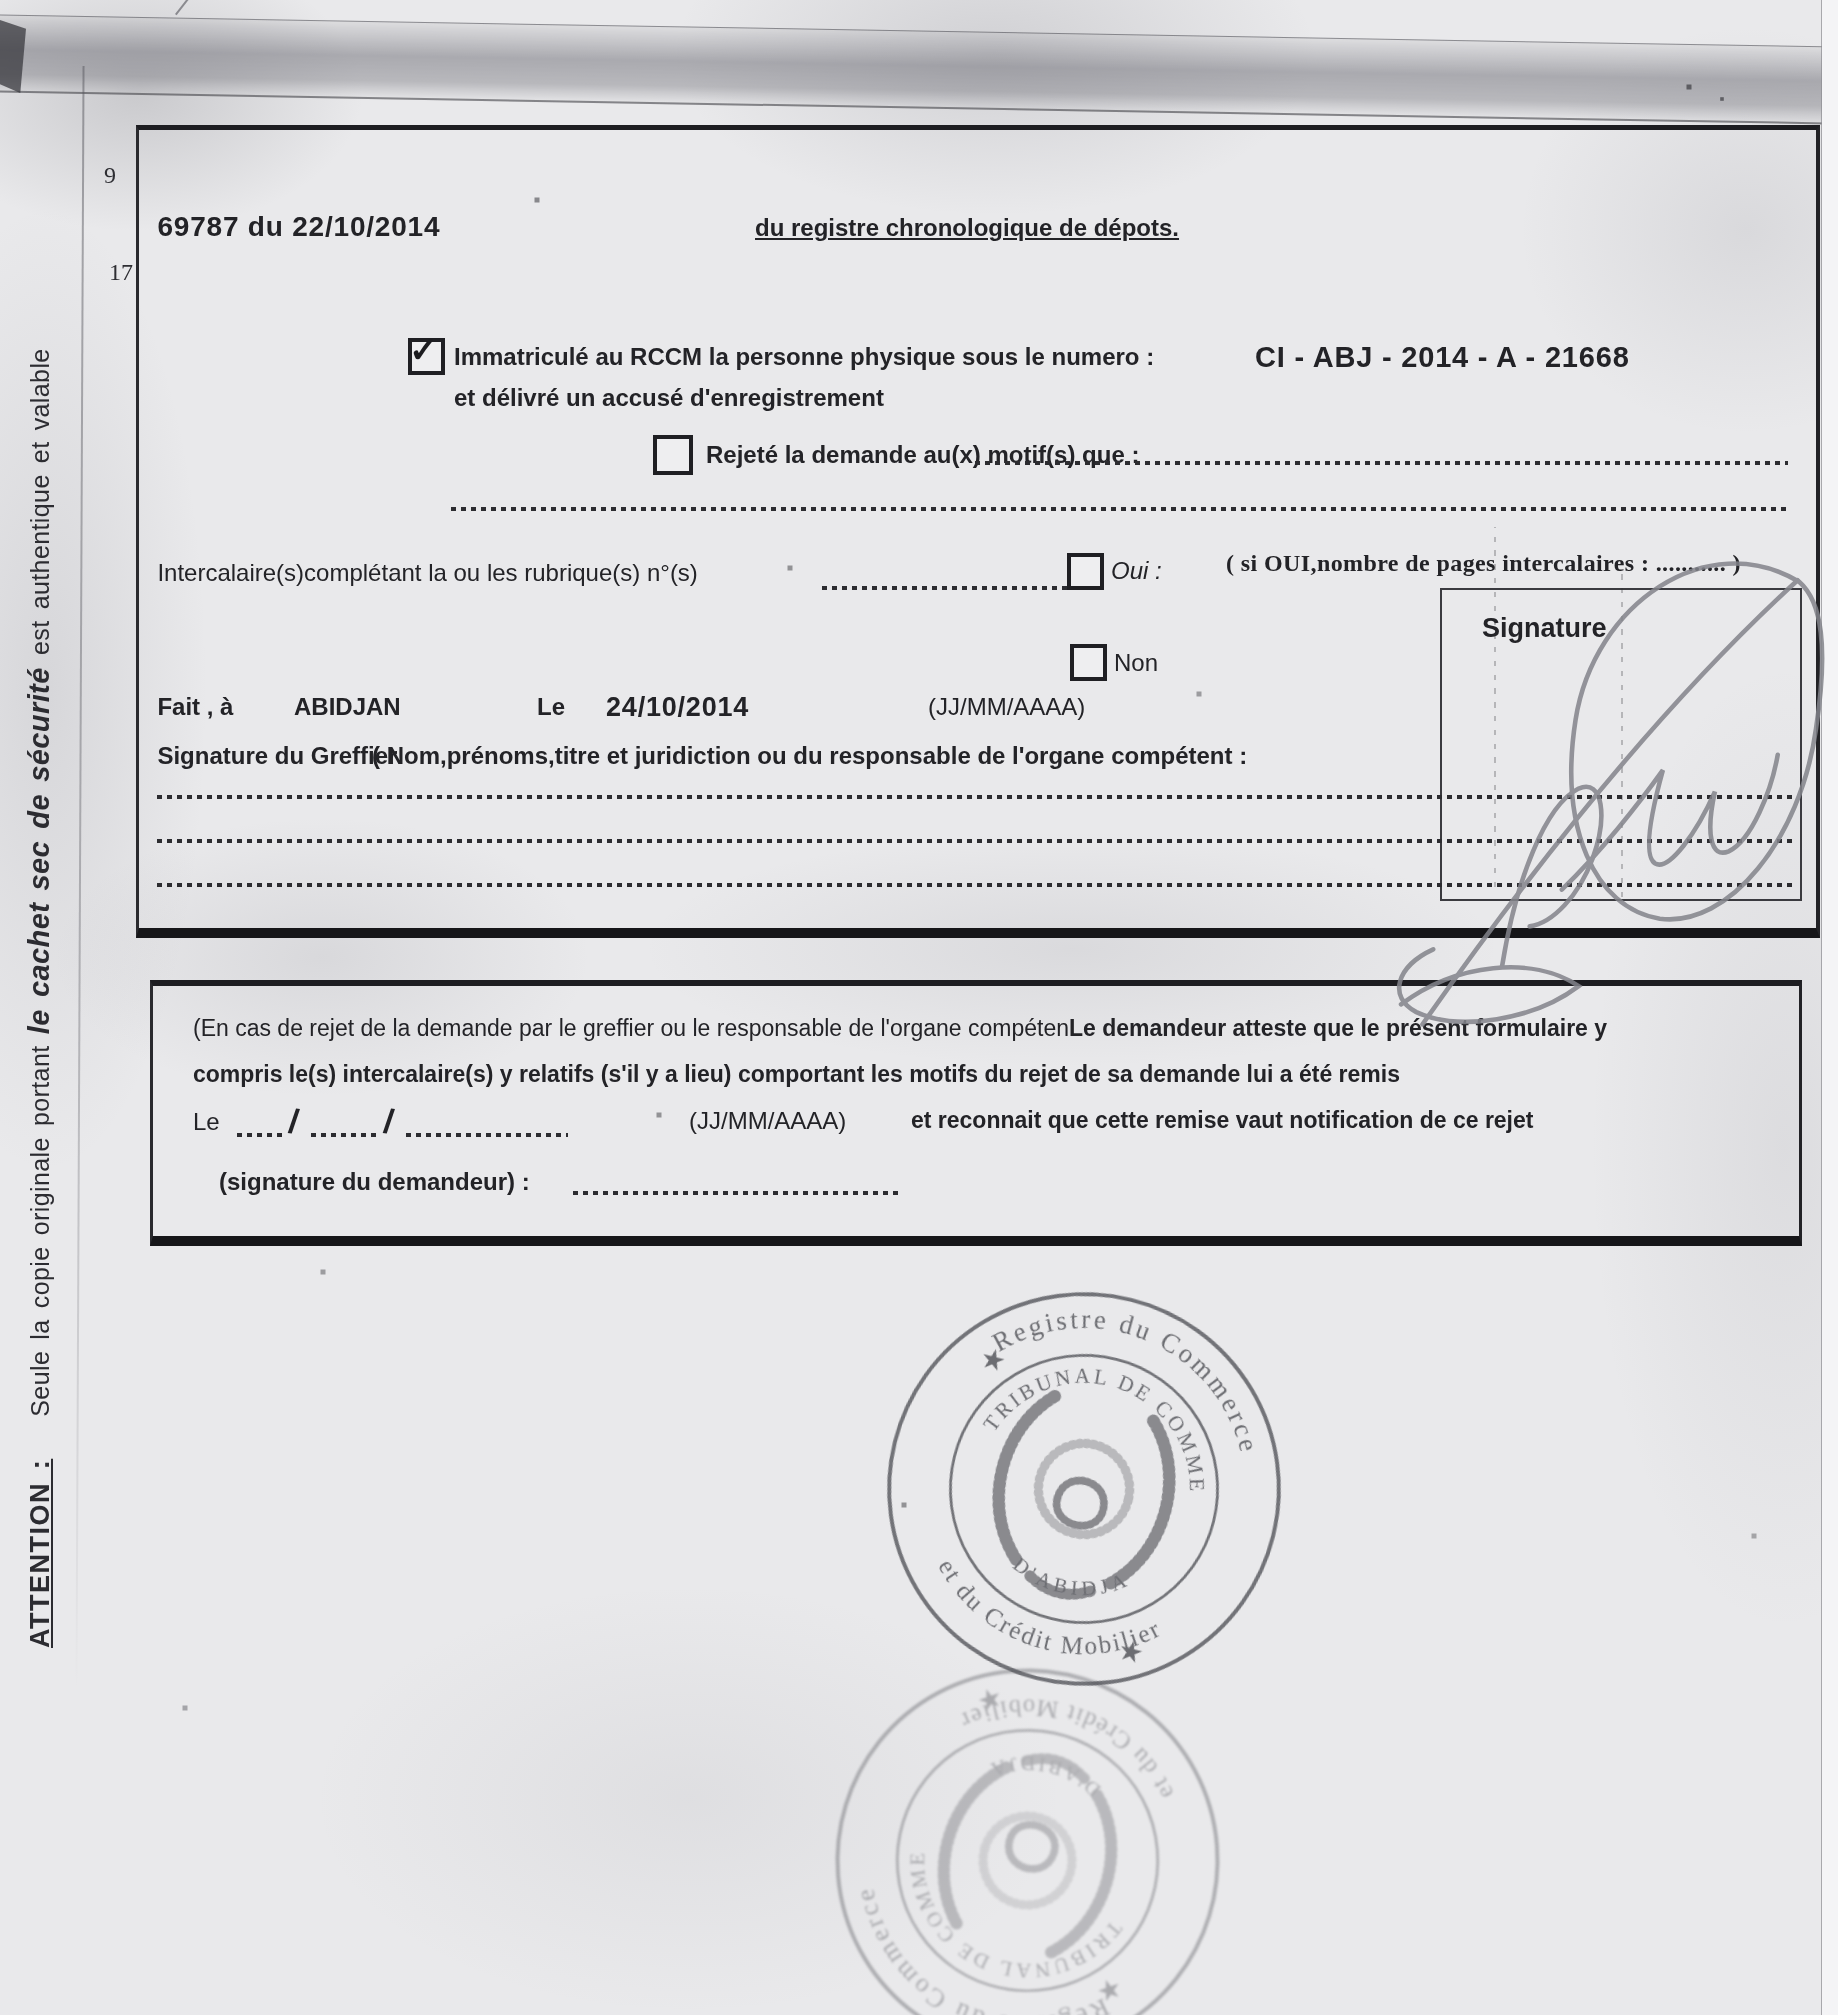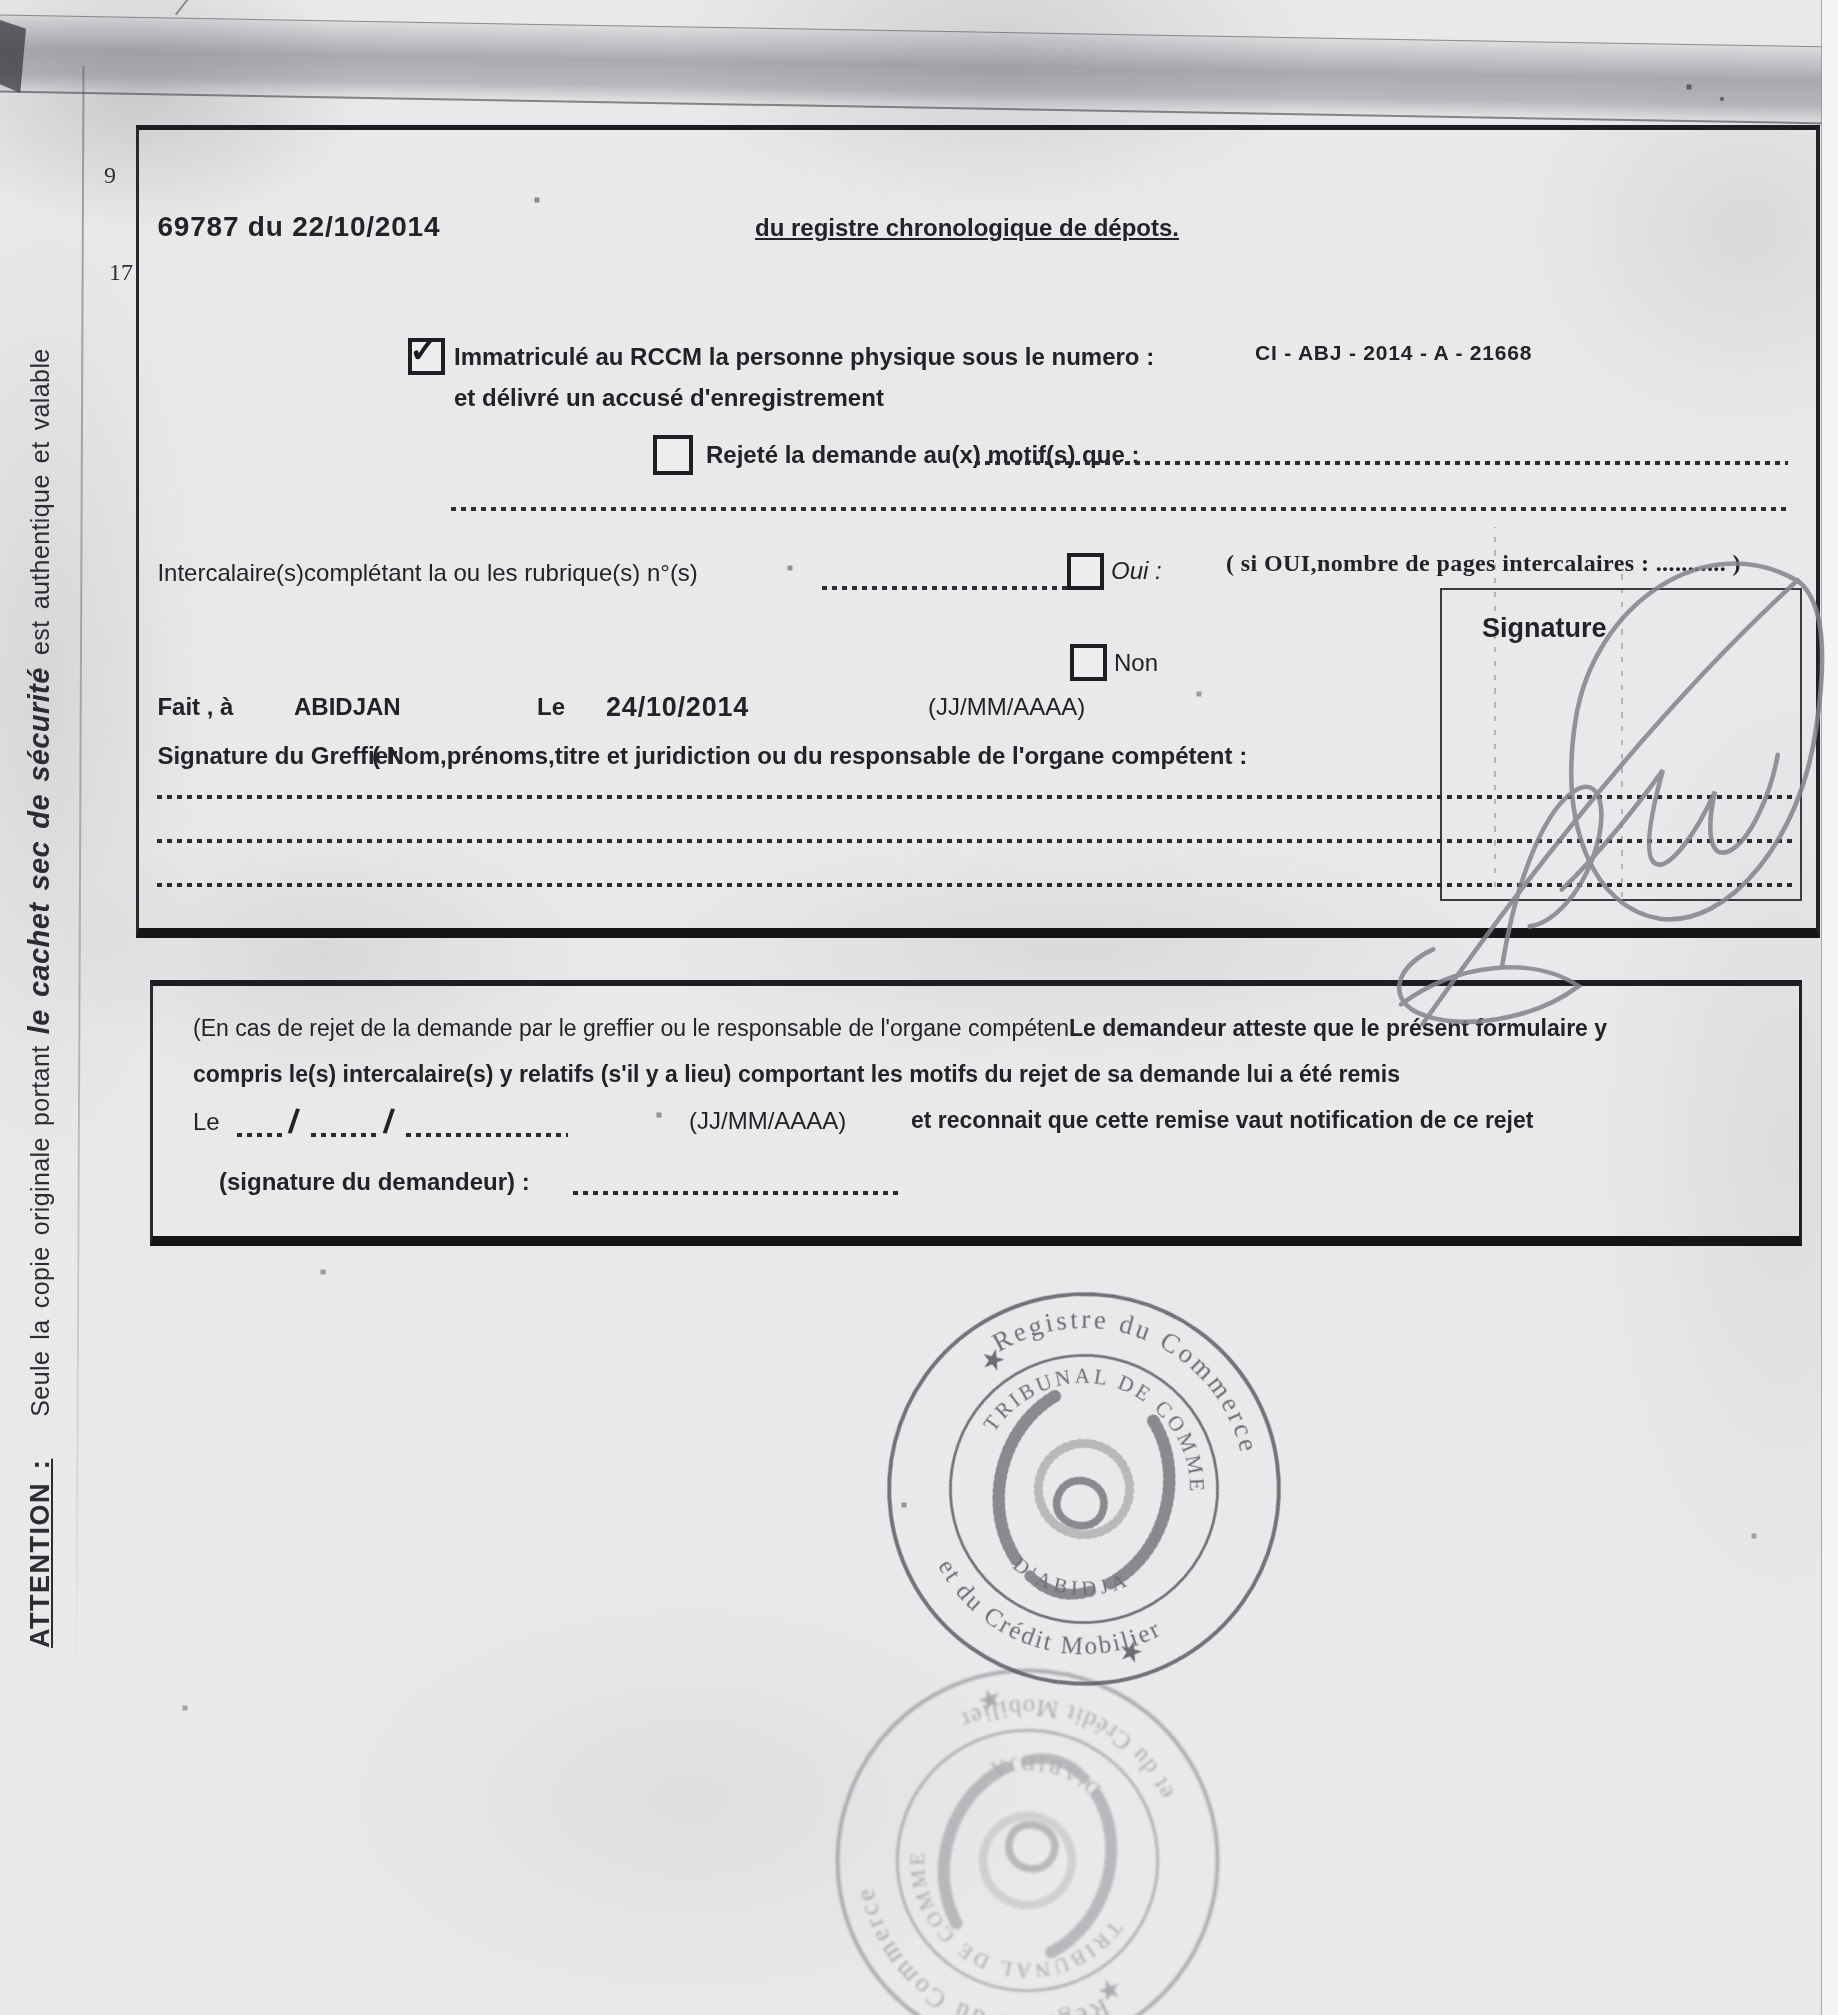--- a/index.html
+++ b/index.html
@@ -94,21 +94,21 @@
 
   <div id="box1">
     <div class="t" style="left:18.4px;top:81px;font-size:28px;letter-spacing:0.8px;">69787  du  22/10/2014</div>
     <div class="t" style="left:616px;top:84px;text-decoration:underline;">du registre chronologique de dépots.</div>
 
 
     <div class="cb on" style="left:269px;top:208px;width:29px;height:29px;">
         <span class="mark">✓</span>
       </div>
     <div class="t" style="left:315px;top:213px;">Immatriculé au RCCM la personne physique sous le numero :</div>
-    <div class="t" style="left:1116px;top:211px;font-size:21px;letter-spacing:0.8px;">CI - ABJ - 2014 - A - 21668</div>
+    <div class="t" style="left:1116px;top:211px;font-size:29px;letter-spacing:0.8px;">CI - ABJ - 2014 - A - 21668</div>
     <div class="t" style="left:315px;top:254px;">et délivré un accusé d'enregistrement</div>
 
     <div class="cb" style="left:514px;top:305px;width:32px;height:32px;"></div>
     <div class="t" style="left:567px;top:311px;">Rejeté la demande au(x) motif(s) que :</div>
     <div class="dl" style="left:836px;top:331px;width:813px;"></div>
     <div class="dl" style="left:312px;top:377px;width:1338px;"></div>
 
     <div class="t reg" style="left:18.4px;top:429px;">Intercalaire(s)complétant la ou les rubrique(s) n°(s)</div>
     <div class="dl" style="left:683px;top:456px;width:262px;"></div>
     <div class="cb" style="left:928px;top:423px;width:29px;height:29px;"></div>

